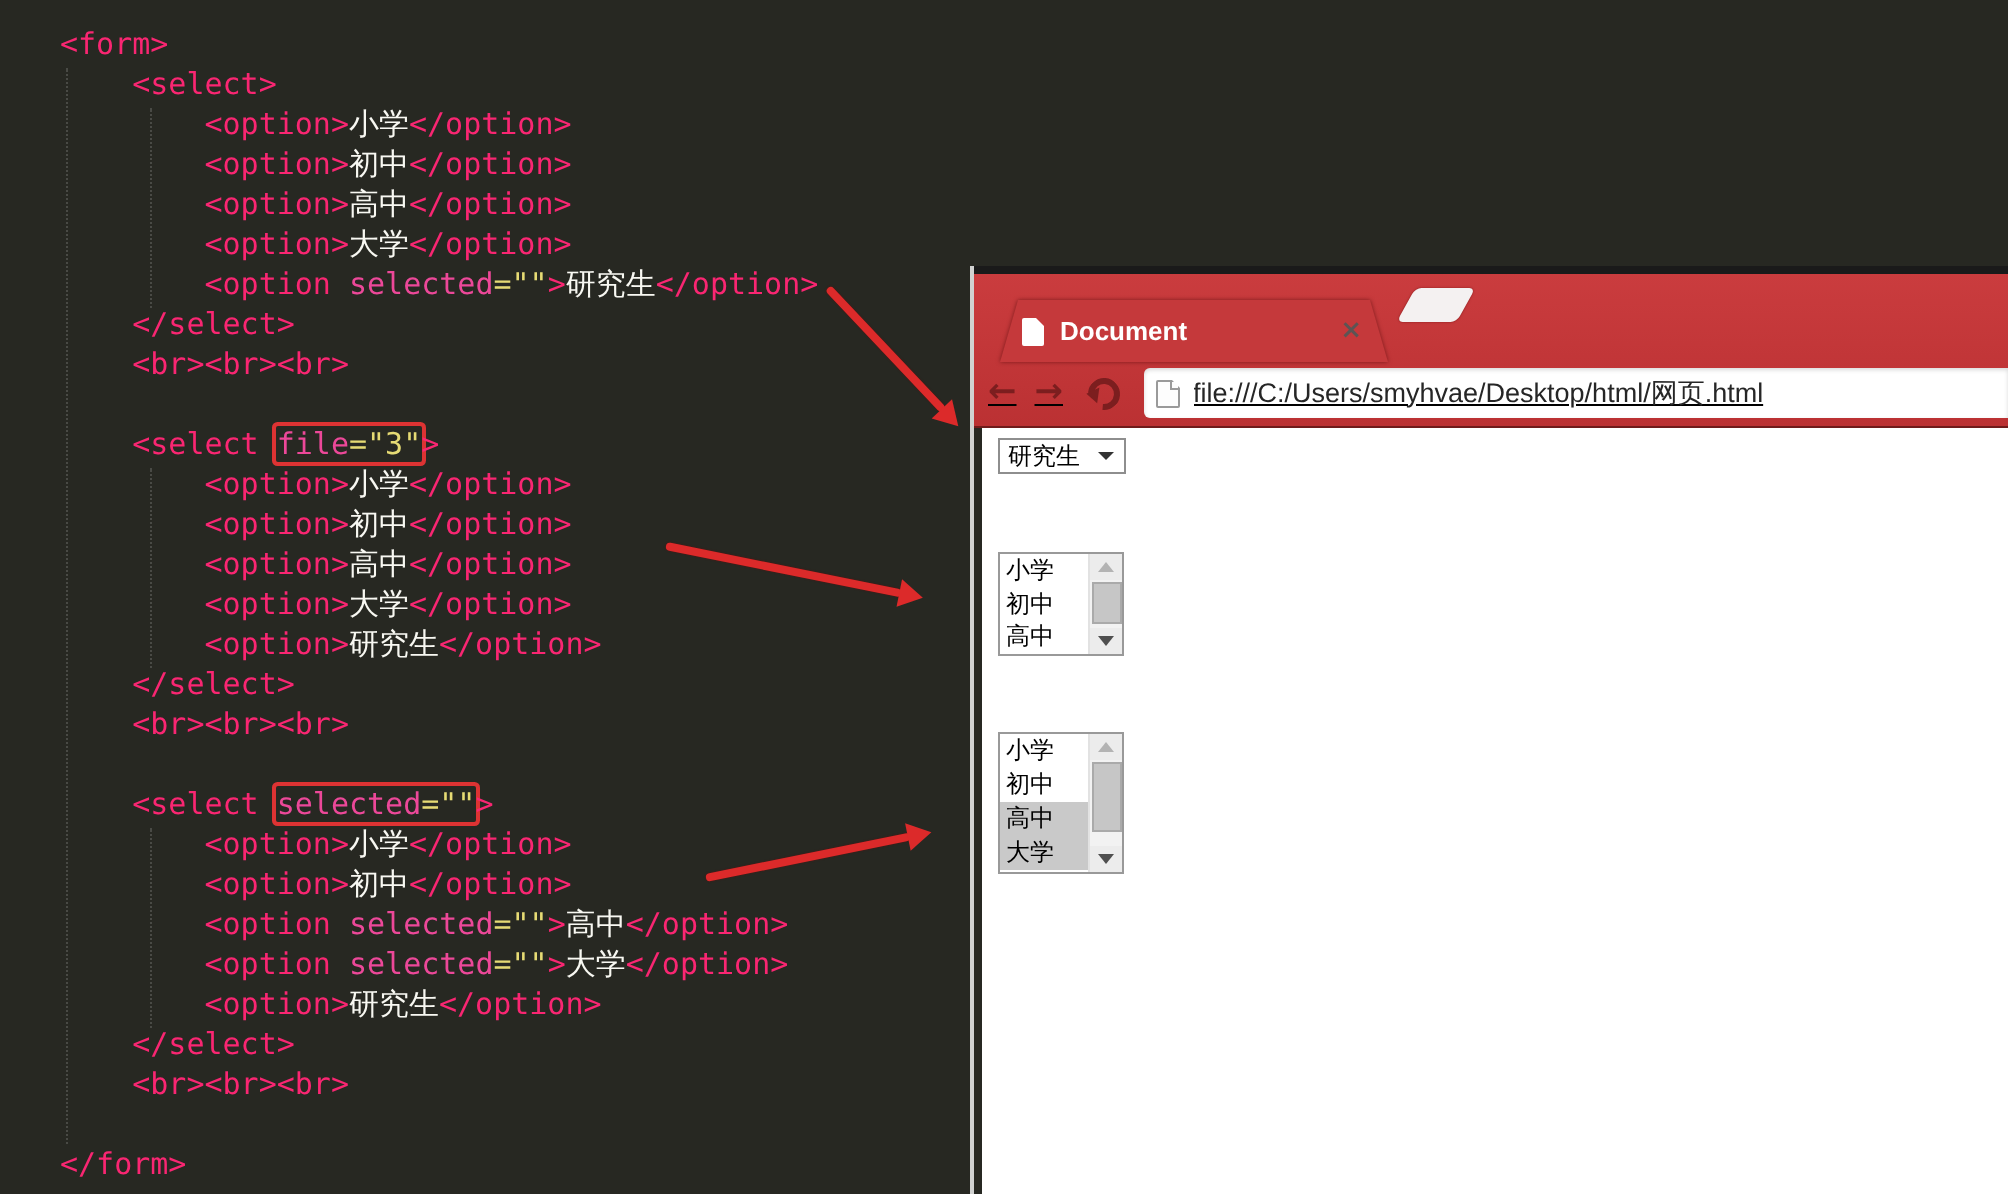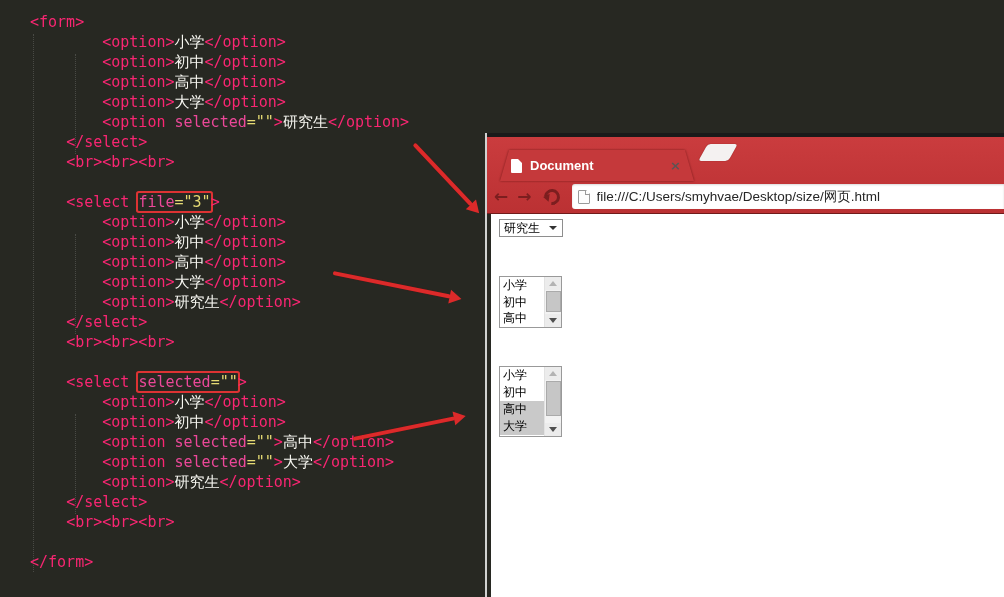--- a/index.html
+++ b/index.html
@@ -23,21 +23,21 @@
   .arrow{position:absolute; height:4px; background:#dc2a2a; transform-origin:0 50%; z-index:40;
          border-radius:2px; box-shadow:0 0 1px rgba(120,0,0,.6);}
   .arrow::after{content:''; position:absolute; right:-11px; top:50%; transform:translateY(-50%);
          border-left:12px solid #dc2a2a; border-top:7px solid transparent; border-bottom:7px solid transparent;}
 
   
   #browser{position:absolute; left:487px; top:133px; right:0; bottom:0; z-index:20;
            box-shadow:-2px 0 0 rgba(240,240,240,.85);}
   .win-top{height:4px; background:#1a1a1a;}
   .chrome{position:relative; height:76px; background:linear-gradient(#ca3c3e,#bb3133);
-          border-bottom:1px solid #701b1b;}
+          border-bottom:1px solid #701b1b;text-decoration:underline;}
   .tab-row{position:relative; height:44px;}
   .tab{position:absolute; left:13px; bottom:0; width:176px; height:0;
        border-bottom:31px solid #c5393b; border-left:9px solid transparent; border-right:9px solid transparent;
        filter:drop-shadow(0 0 1px rgba(60,0,0,.55));}
   .tab-inner{position:absolute; left:-2px; top:0; width:172px; height:31px;
        display:flex; align-items:center; gap:8px; padding:0 4px;}
   .page-white{width:11px; height:14px; background:#fff; border-radius:1px; position:relative; flex:0 0 auto;}
   .page-white::after{content:''; position:absolute; top:0; right:0;
        border-style:solid; border-width:0 4px 4px 0; border-color:transparent #c5393b transparent transparent;}
   .tab-title{color:#ffffff; font:600 13px "Liberation Sans", sans-serif; flex:1 1 auto;
@@ -95,20 +95,21 @@
 <body>
 
 <div id="stage">
 
   <div class="indent-guide" style="left:33px; top:34px; height:538px;"></div>
   <div class="indent-guide" style="left:75px; top:54px; height:100px;"></div>
   <div class="indent-guide" style="left:75px; top:234px; height:100px;"></div>
   <div class="indent-guide" style="left:75px; top:414px; height:100px;"></div>
   <div class="code-pane" id="code-pane">
       <div class="code-line"><span class="tok-tag">&lt;form&gt;</span></div>
+      <div class="code-line"><span class="tok-txt">    </span><span class="tok-tag">&lt;select&gt;</span></div>
       <div class="code-line"><span class="tok-txt">        </span><span class="tok-tag">&lt;option&gt;</span><span class="tok-txt">小学</span><span class="tok-tag">&lt;/option&gt;</span></div>
       <div class="code-line"><span class="tok-txt">        </span><span class="tok-tag">&lt;option&gt;</span><span class="tok-txt">初中</span><span class="tok-tag">&lt;/option&gt;</span></div>
       <div class="code-line"><span class="tok-txt">        </span><span class="tok-tag">&lt;option&gt;</span><span class="tok-txt">高中</span><span class="tok-tag">&lt;/option&gt;</span></div>
       <div class="code-line"><span class="tok-txt">        </span><span class="tok-tag">&lt;option&gt;</span><span class="tok-txt">大学</span><span class="tok-tag">&lt;/option&gt;</span></div>
       <div class="code-line"><span class="tok-txt">        </span><span class="tok-tag">&lt;option </span><span class="tok-attr">selected</span><span class="tok-str">=""</span><span class="tok-tag">&gt;</span><span class="tok-txt">研究生</span><span class="tok-tag">&lt;/option&gt;</span></div>
       <div class="code-line"><span class="tok-txt">    </span><span class="tok-tag">&lt;/select&gt;</span></div>
       <div class="code-line"><span class="tok-txt">    </span><span class="tok-tag">&lt;br&gt;&lt;br&gt;&lt;br&gt;</span></div>
       <div class="code-line"></div>
       <div class="code-line"><span class="tok-txt">    </span><span class="tok-tag">&lt;select </span><span class="red-box"><span class="tok-attr">file</span><span class="tok-str">="3"</span></span><span class="tok-tag">&gt;</span></div>
       <div class="code-line"><span class="tok-txt">        </span><span class="tok-tag">&lt;option&gt;</span><span class="tok-txt">小学</span><span class="tok-tag">&lt;/option&gt;</span></div>
@@ -147,21 +148,21 @@
           </div>
         </div>
         <div class="newtab"></div>
       </div>
       <div class="toolbar">
         <span class="nav-glyph">←</span>
         <span class="nav-glyph">→</span>
         <span class="reload-icon"></span>
         <div class="addressbar">
           <span class="page-gray"></span>
-          <span class="url">file:///C:/Users/smyhvae/Desktop/size/网页.html</span>
+          <span class="url">file:///C:/Users/smyhvae/Desktop/html/网页.html</span>
         </div>
       </div>
     </div>
 
     <div class="viewport">
       <div class="widget" id="dropdown">
         <span>研究生</span>
         <span class="dd-arrow"></span>
       </div>
 

